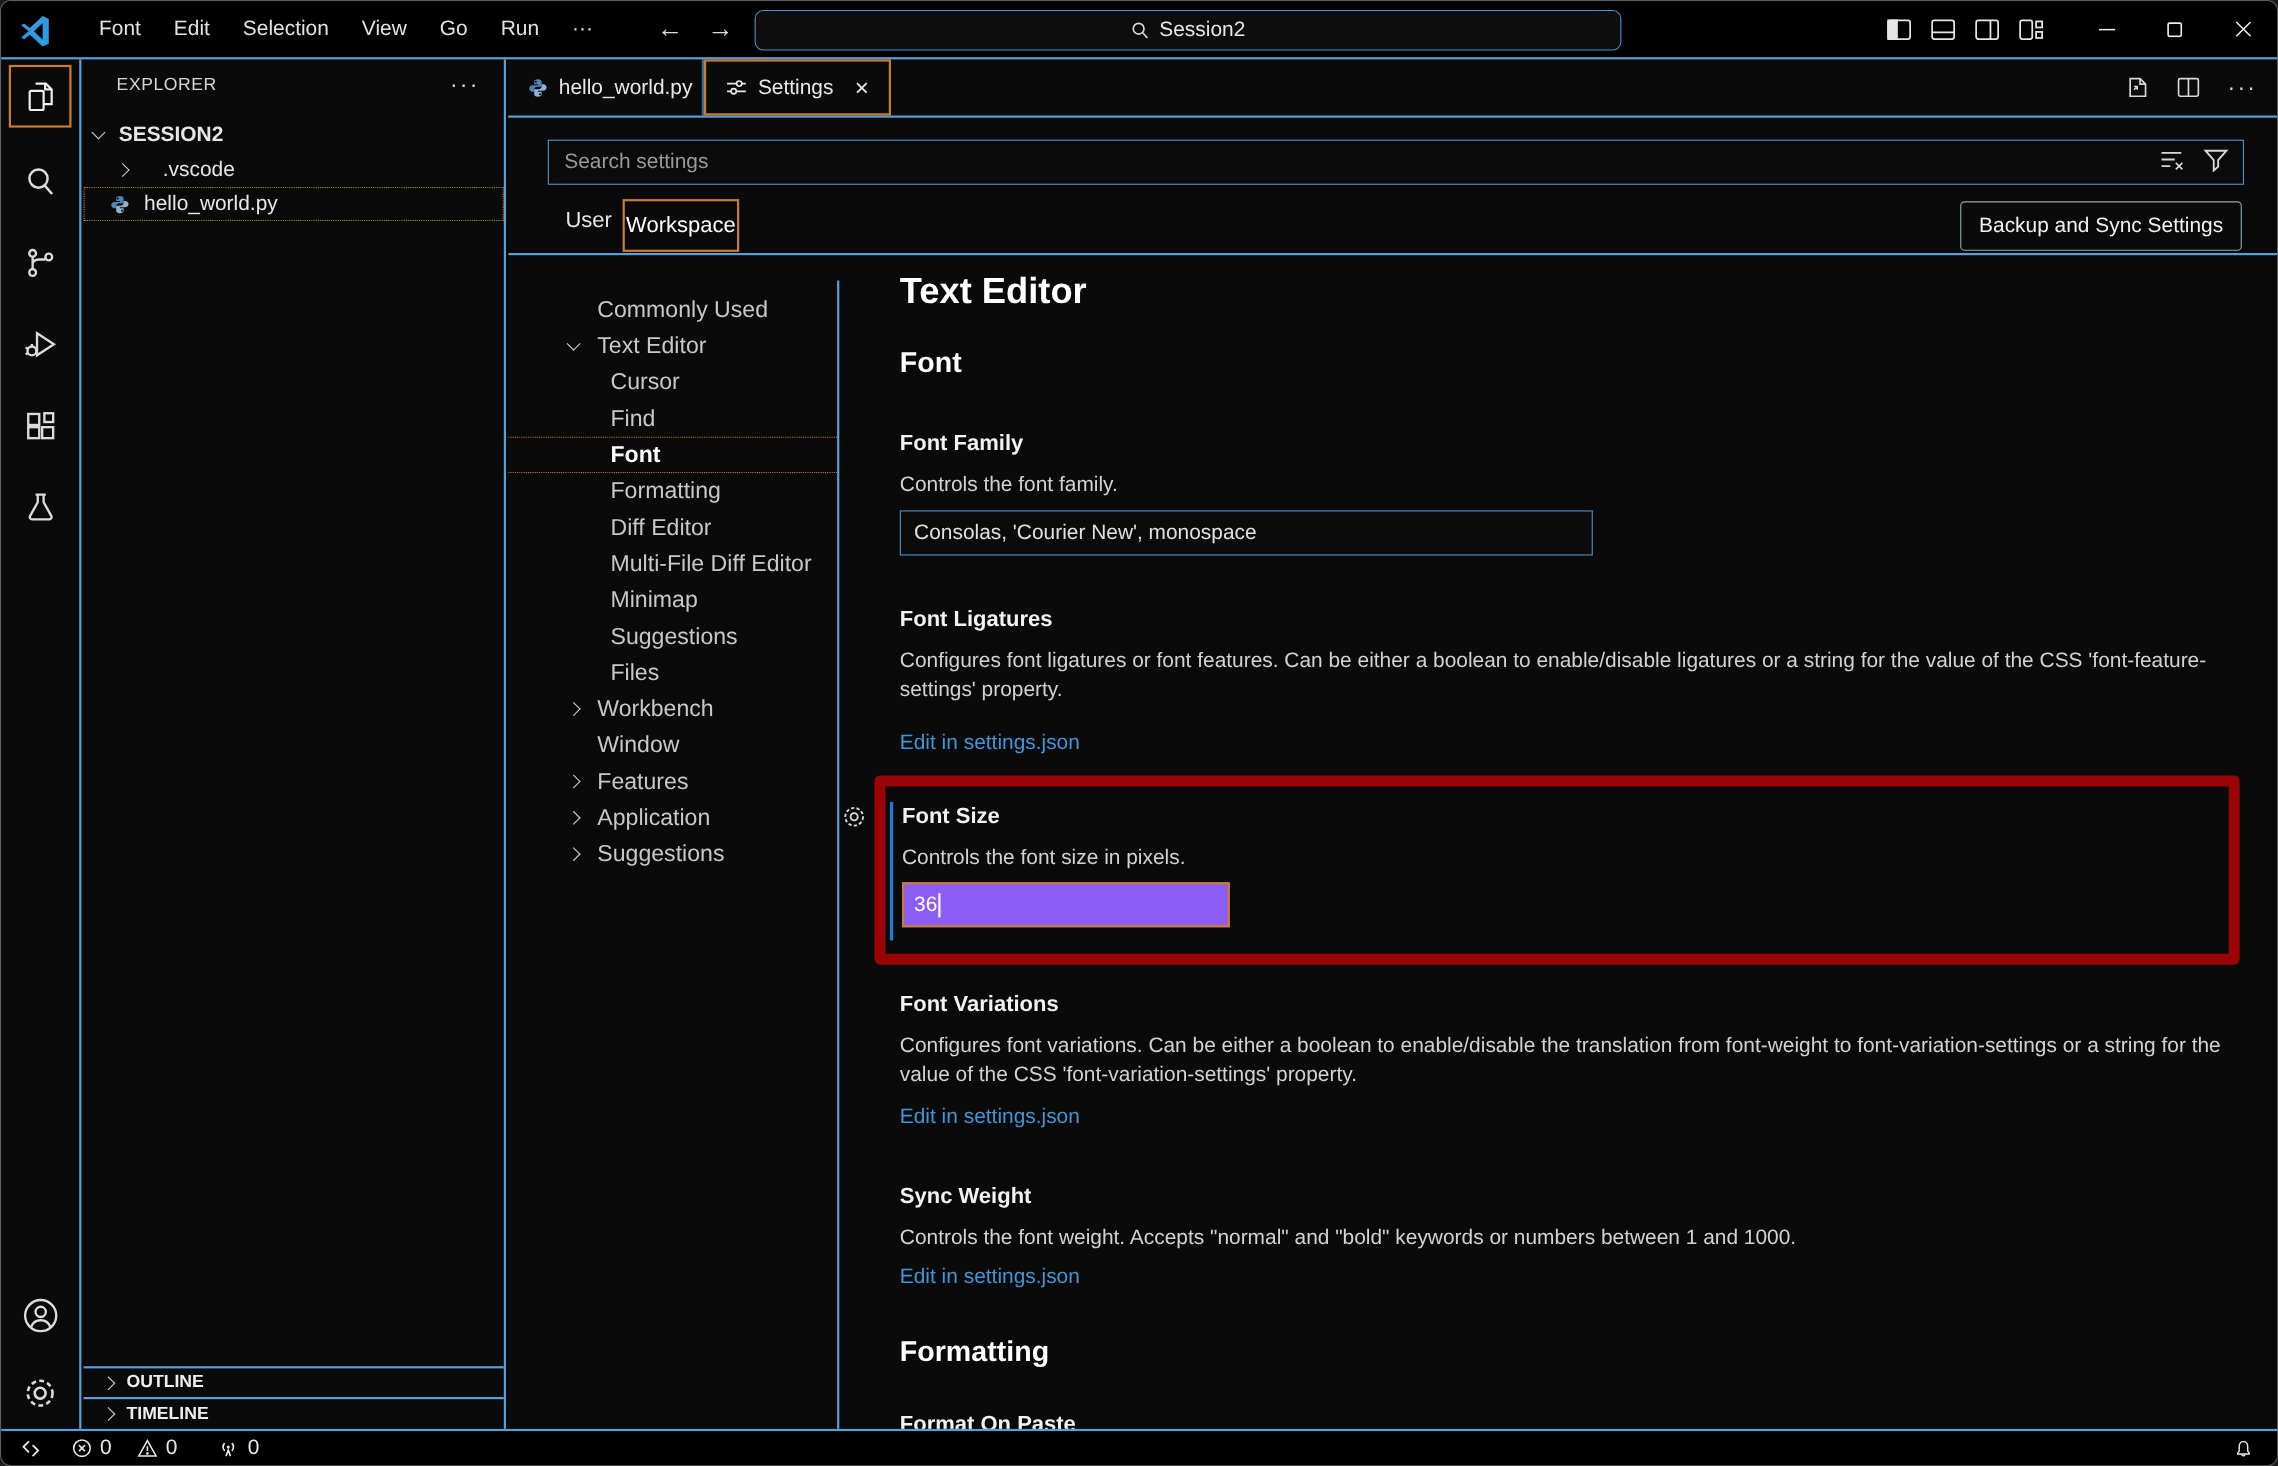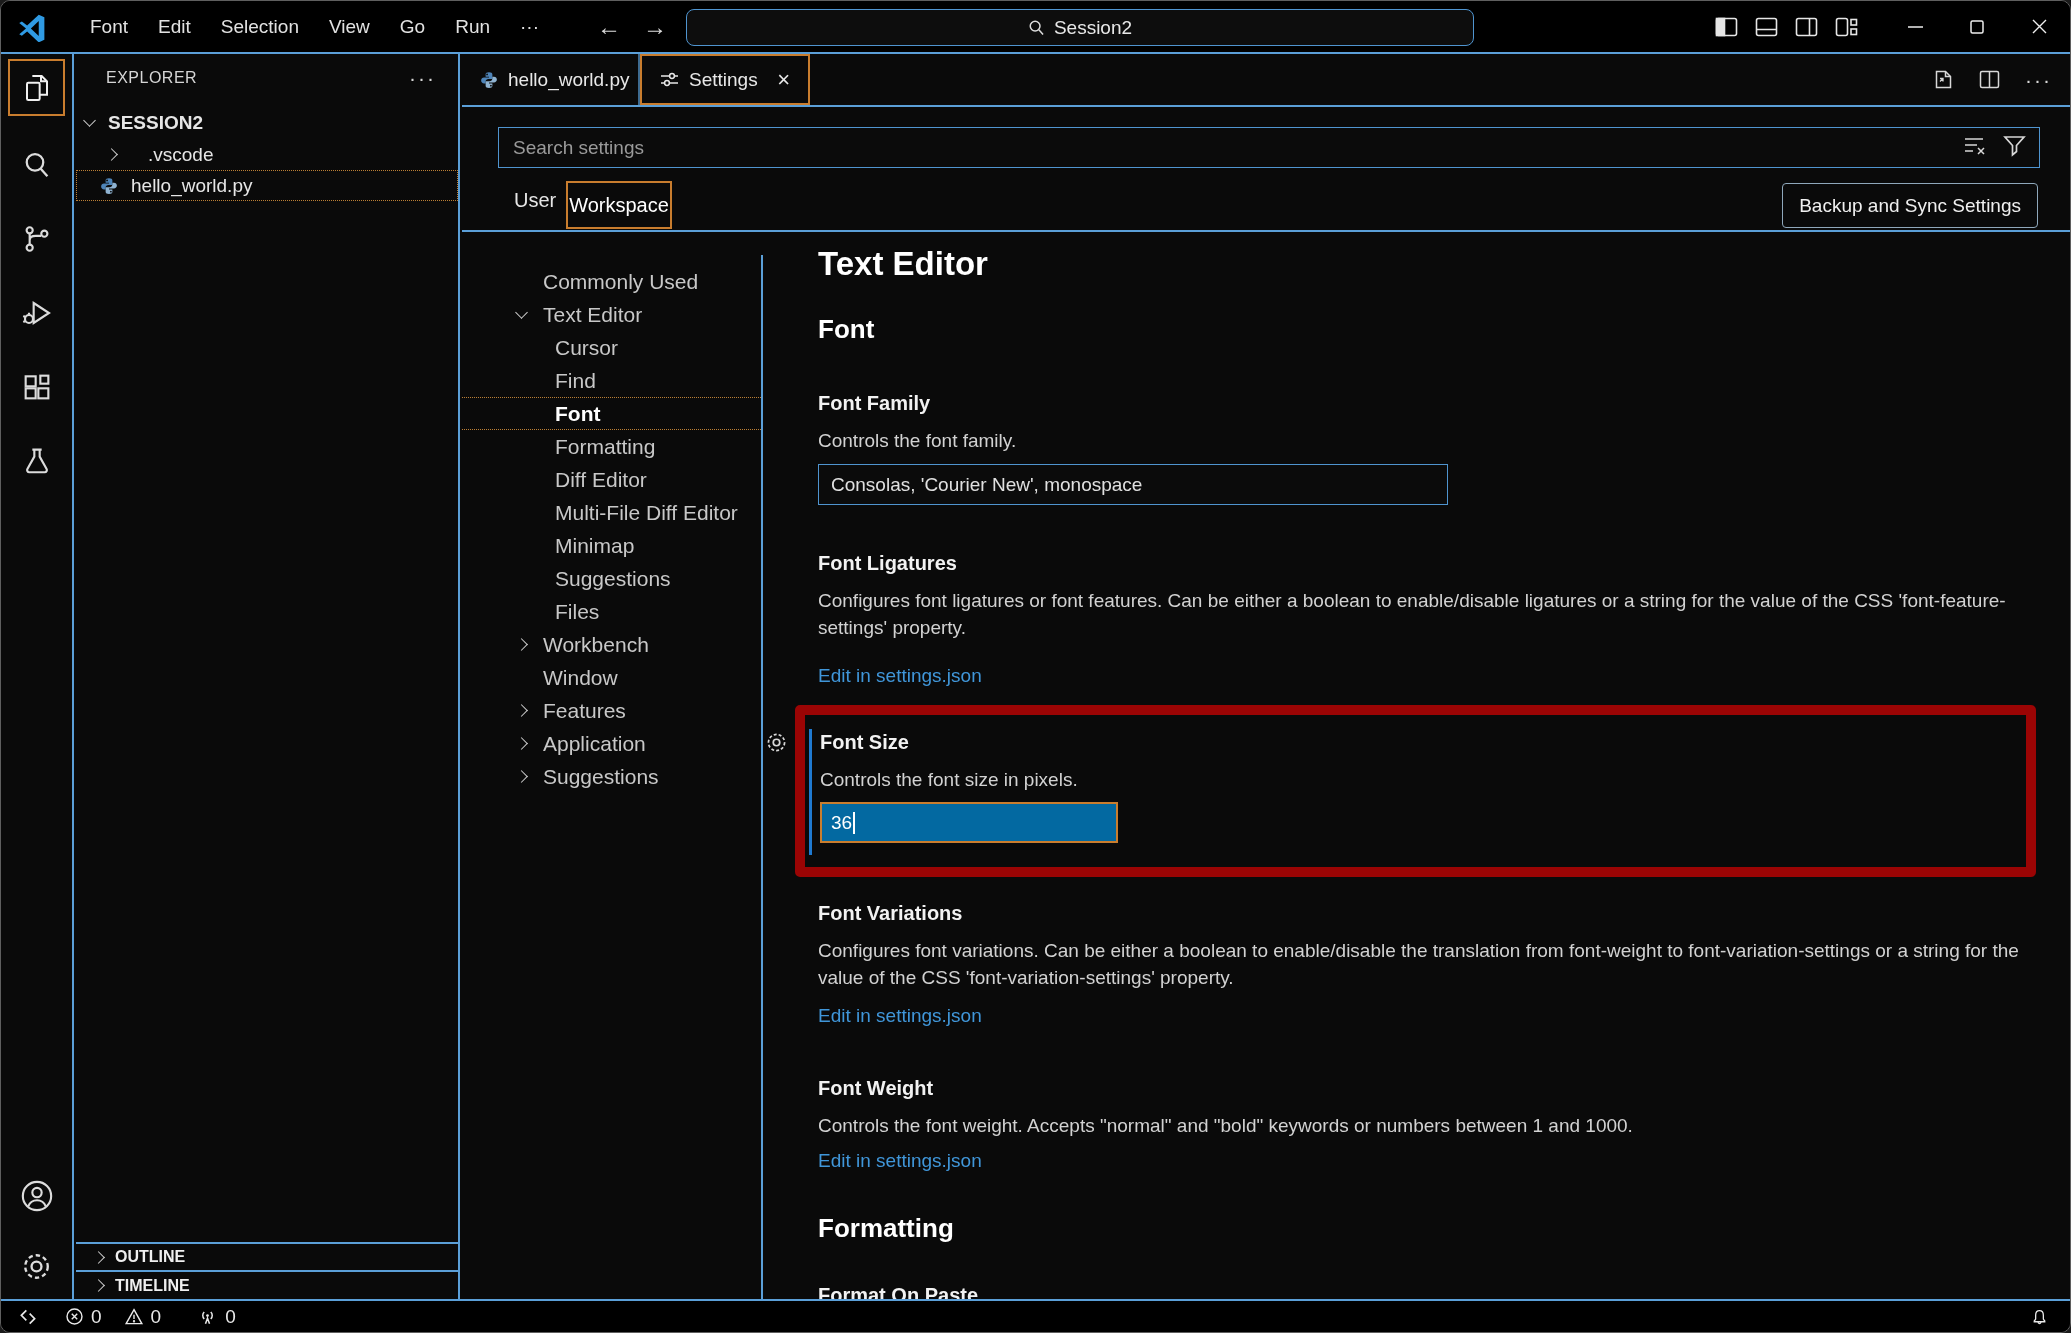--- a/index.html
+++ b/index.html
@@ -89,21 +89,21 @@
   .desc{font-size:19px;color:#d2d2d2;line-height:27px;width:1215px;}
   .jlink{font-size:19px;color:var(--link);cursor:pointer;}
   .ff-input{position:absolute;left:356px;top:355px;width:630px;height:41px;border:1.5px solid #4f94cf;
             background:#0b0b0b;display:flex;align-items:center;padding:0 12px;font-size:19px;color:#e0e0e0;}
 
   .redbox{position:absolute;left:333px;top:596px;width:1241px;height:172px;border:10px solid var(--red);border-radius:5px;}
   .modbar{position:absolute;left:4px;top:14px;bottom:12px;width:3px;background:var(--modblue);}
   .fs-lbl{position:absolute;left:15px;top:16px;}
   .fs-desc{position:absolute;left:15px;top:51px;width:900px;}
   .fs-input{position:absolute;left:15px;top:87px;width:298px;height:41px;border:2px solid var(--orange);
-            background:#0369a1;display:flex;align-items:center;padding:0 9px;font-size:19px;color:#fff;}
+            background:#8b5cf6;display:flex;align-items:center;padding:0 9px;font-size:19px;color:#fff;}
   .caret{display:inline-block;width:1.5px;height:22px;background:#fff;margin-left:1px;}
   .row-gear{position:absolute;left:303px;top:622px;}
 
   
   .statusbar{position:absolute;left:0;right:0;bottom:0;height:33px;border-top:2px solid var(--blue);
              background:var(--bg2);display:flex;align-items:center;font-size:19px;color:#e8e8e8;}
   .sb-item{display:flex;align-items:center;gap:7px;margin-right:22px;}
   .sb-remote{margin-left:16px;margin-right:26px;}
   .sb-bell{margin-left:auto;margin-right:20px;}
 </style>
@@ -455,21 +455,21 @@
         <div class="fs-input">
           <span>36</span>
             <span class="caret"></span>
         </div>
       </div>
 
       <div class="sc lbl" style="top:793px">Font Variations</div>
       <div class="sc desc" style="top:828px">Configures font variations. Can be either a boolean to enable/disable the translation from font-weight to font-variation-settings or a string for the value of the CSS 'font-variation-settings' property.</div>
       <div class="sc jlink" style="top:896px">Edit in settings.json</div>
 
-      <div class="sc lbl" style="top:968px">Font Weight</div>
+      <div class="sc lbl" style="top:968px">Sync Weight</div>
       <div class="sc desc" style="top:1003px">Controls the font weight. Accepts "normal" and "bold" keywords or numbers between 1 and 1000.</div>
       <div class="sc jlink" style="top:1041px">Edit in settings.json</div>
 
       <div class="sc h2" style="top:1104px">Formatting</div>
       <div class="sc lbl" style="top:1175px">Format On Paste</div>
     </div>
   </div>
 
   <div class="statusbar">
     <span class="sb-item sb-remote">

